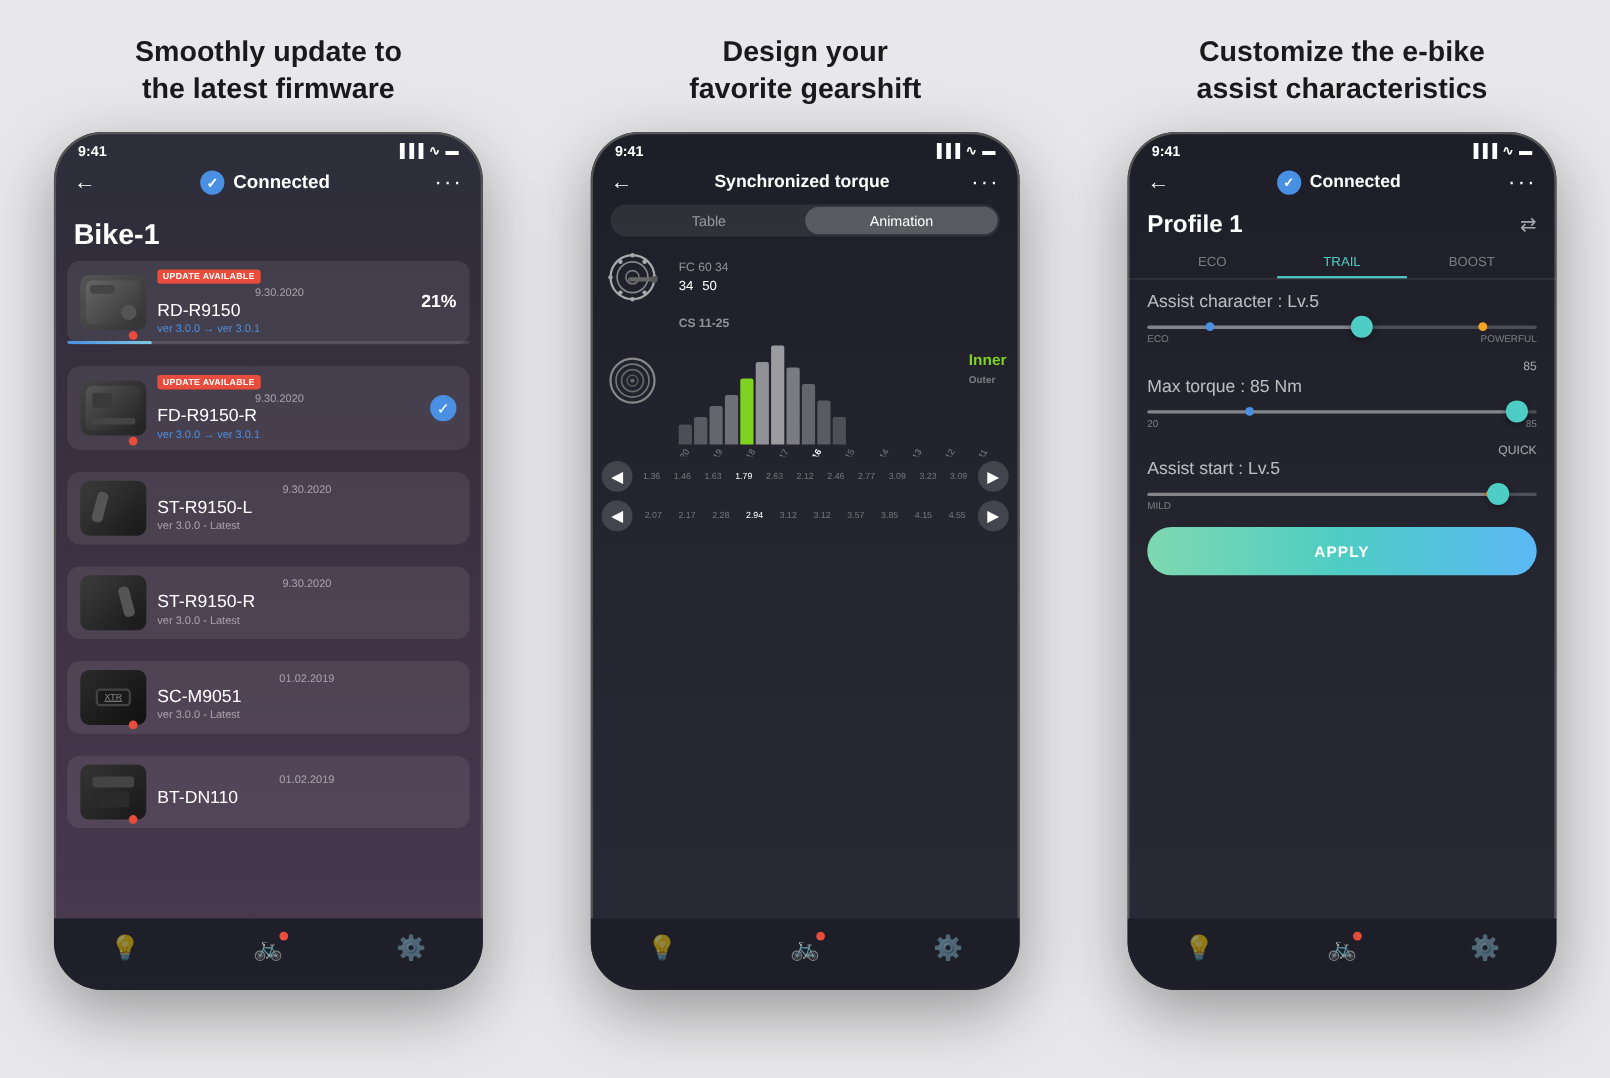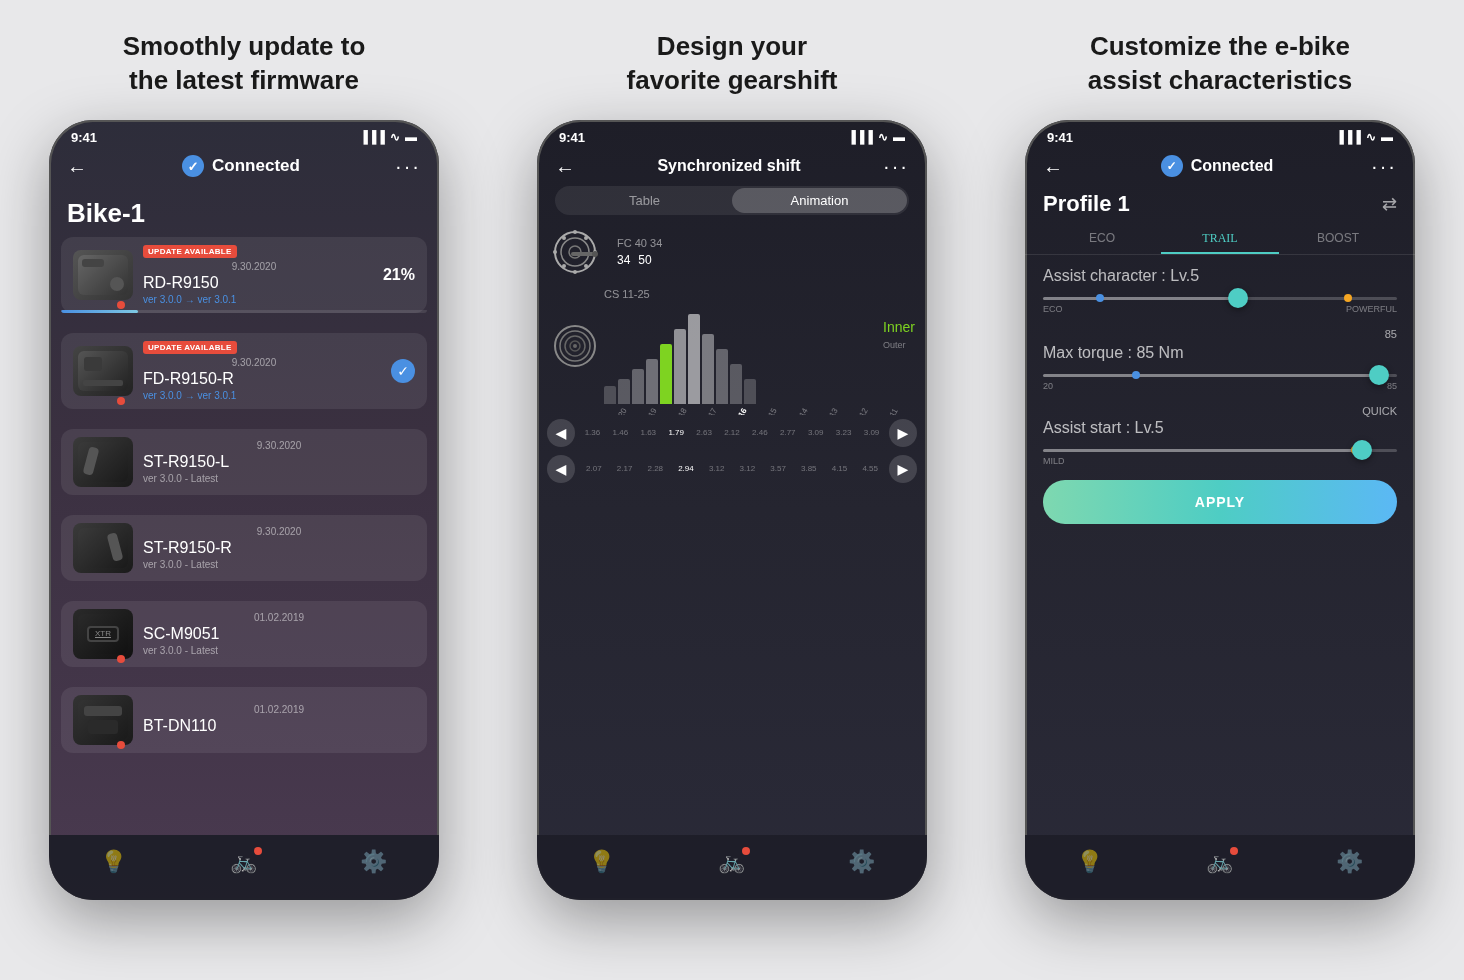--- a/index.html
+++ b/index.html
@@ -309,21 +309,22 @@
     .chainring-icon {
       width: 55px; height: 55px;
       display: flex; align-items: center; justify-content: center;
     }
 
     .cassette-area {
       display: flex;
       align-items: center;
       width: 100%;
       padding: 0 10px;
-      gap: 2px;
+      gap: 15px;
+      font-weight: bold;
     }
 
     .cassette-icon {
       width: 55px; height: 55px;
       display: flex; align-items: center; justify-content: center;
     }
 
     .scroll-row {
       display: flex;
       align-items: center;
@@ -407,21 +408,20 @@
     .mode-tab {
       flex: 1;
       text-align: center;
       padding: 6px 0;
       font-size: 12px;
       color: rgba(255,255,255,0.4);
     }
     .mode-tab.active {
       color: #4ecdc4;
       border-bottom: 2px solid #4ecdc4;
-      font-family: Liberation Serif, serif;
     }
 
     .assist-section {
       padding: 0 18px;
       margin-bottom: 14px;
     }
     .assist-label {
       font-size: 16px;
       color: rgba(255,255,255,0.7);
       margin-bottom: 12px;
@@ -652,21 +652,21 @@
       <span>9:41</span>
       <div class="status-icons">
         <span>▐▐▐</span>
         <span>∿</span>
         <span>▬</span>
       </div>
     </div>
 
     <div class="top-bar">
       <span style="color:#fff;font-size:20px;">←</span>
-      <span class="title-center">Synchronized shift</span>
+      <span class="title-center">Synchronized torque</span>
       <span style="color:#fff;font-size:20px;letter-spacing:2px;">···</span>
     </div>
 
     <div class="shift-tabs">
       <div class="shift-tab">Table</div>
       <div class="shift-tab active">Animation</div>
     </div>
 
     <div class="chainring-area">
       <div class="chainring-icon">
@@ -683,21 +683,21 @@
           <circle cx="13" cy="38" r="2" fill="#aaa"></circle>
           <circle cx="4" cy="24" r="2" fill="#aaa"></circle>
           <circle cx="13" cy="10" r="2" fill="#aaa"></circle>
 
           <rect x="20" y="24" width="24" height="4" rx="2" fill="#666"></rect>
           <circle cx="44" cy="26" r="3" fill="#555"></circle>
         </svg>
       </div>
       <div style="flex:1;position:relative;">
 
-        <div style="font-size:11px;color:rgba(255,255,255,0.5);margin-bottom:4px;">FC 40 34</div>
+        <div style="font-size:11px;color:rgba(255,255,255,0.5);margin-bottom:4px;">FC 60 34</div>
 
 
         <div style="display:flex;gap:8px;font-size:12px;color:#fff;margin-top:3px;">
           <span>34</span>
           <span>50</span>
         </div>
       </div>
     </div>
 
     <div class="cassette-area">

